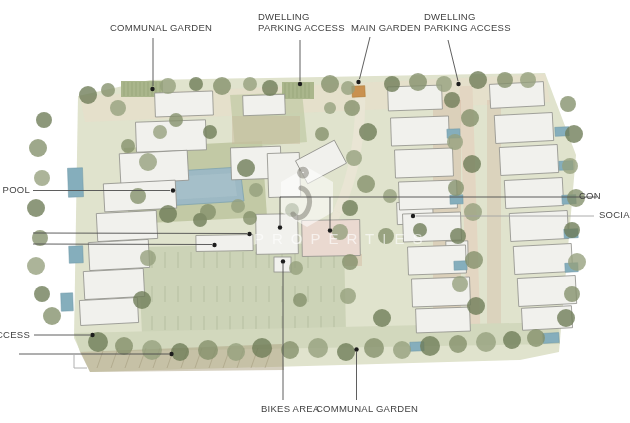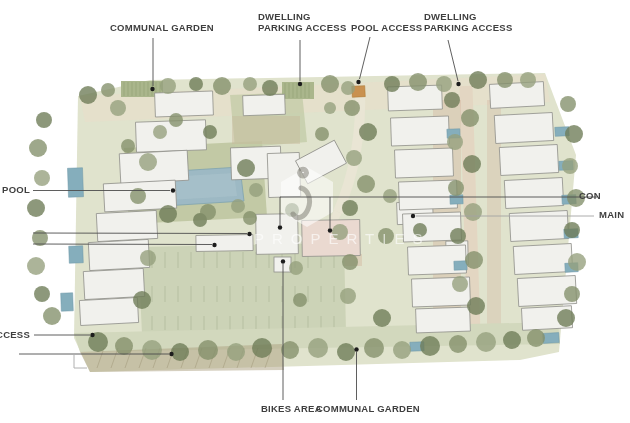--- a/index.html
+++ b/index.html
@@ -6,21 +6,21 @@
     --ground:#e0e3cd; --paving:#e6dfcb; --lawn:#bcc49e; --lot:#ccd3b7;
     --pool:#9db9c4; --ppool:#85aebc; --bldg:#f1f1ed; --bstroke:#90908a;
     --pink:#ead9d0; --road:#d2d8bd; --terra:#cfa893; --gate:#c99150;
     --label:#3f3f3f; --leader:#4d4d4d; --dot:#1c1c1c; --stall:#a9b193;
   }
   html,body{margin:0;padding:0;background:#fff;}
   #stage{position:relative;width:630px;height:423px;background:#fff;overflow:hidden;
          font-family:"Liberation Sans",sans-serif;}
   #plan-svg{position:absolute;left:0;top:0;}
   .lbl{position:absolute;font-size:9.5px;line-height:10.5px;color:var(--label);
-       letter-spacing:.25px;white-space:nowrap;font-weight:bold;}
+       letter-spacing:.25px;white-space:nowrap;}
   .lbl span{display:block;}
   .leader{stroke:var(--leader);stroke-width:.9;fill:none;}
   .leader.light{stroke:#a3a3a3;}
   .ldot{fill:var(--dot);}
   .bldg{fill:var(--bldg);stroke:var(--bstroke);stroke-width:.8;}
   .bldg.pink{fill:var(--pink);}
   .pl{fill:var(--ppool);stroke:#6d97a6;stroke-width:.5;}
   .wmtext{font-family:"Liberation Sans",sans-serif;font-size:15px;letter-spacing:8px;
           fill:rgba(255,255,255,.62);}
 </style>
@@ -328,40 +328,40 @@
   </svg>
 
   <div class="lbl" style="left:110px;top:23px">
     <span>COMMUNAL GARDEN</span>
   </div>
   <div class="lbl" style="left:258px;top:12px">
     <span>DWELLING</span>
     <span>PARKING ACCESS</span>
   </div>
   <div class="lbl" style="left:351px;top:23px">
-    <span>POOL ACCESS</span>
+    <span>MAIN GARDEN</span>
   </div>
   <div class="lbl" style="left:424px;top:12px">
     <span>DWELLING</span>
     <span>PARKING ACCESS</span>
   </div>
   <div class="lbl" style="right:600px;top:185px">
     <span>NG POOL</span>
   </div>
   <div class="lbl" style="right:600px;top:330px">
     <span>ACCESS</span>
   </div>
   <div class="lbl" style="right:648px;top:348px">
     <span>EA</span>
   </div>
   <div class="lbl" style="left:579px;top:191px">
     <span>CON</span>
   </div>
   <div class="lbl" style="left:599px;top:210px">
-    <span>MAIN</span>
+    <span>SOCIA</span>
   </div>
   <div class="lbl" style="left:261px;top:404px">
     <span>BIKES AREA</span>
   </div>
   <div class="lbl" style="left:316px;top:404px">
     <span>COMMUNAL GARDEN</span>
   </div>
 </div>
 
 </body></html>

